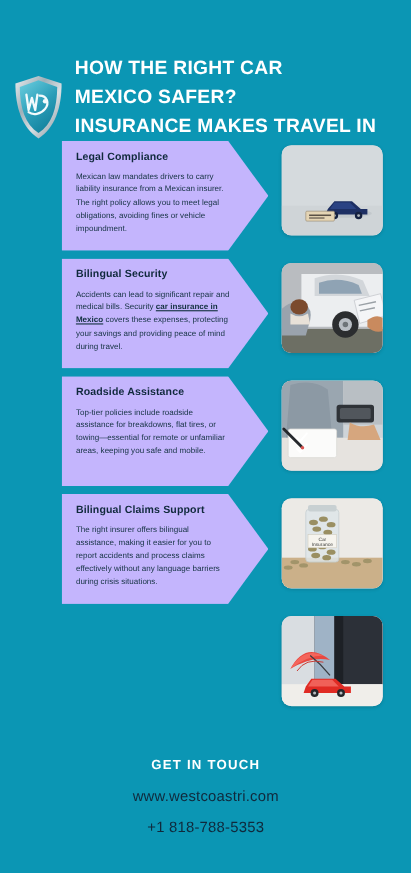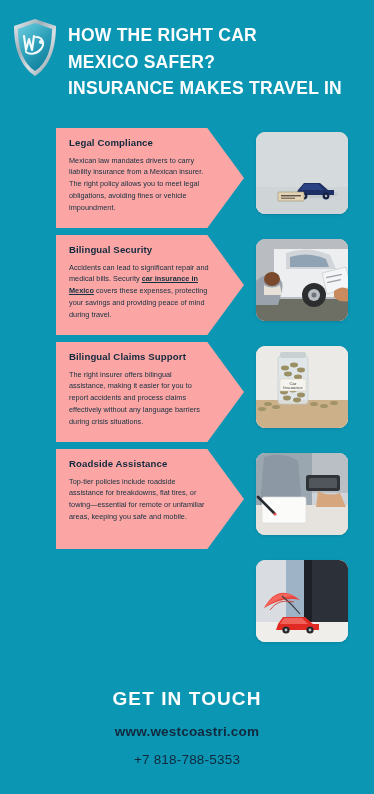--- a/index.html
+++ b/index.html
@@ -7,21 +7,21 @@
   body {
     background:#0b96b4;
     font-family:"Liberation Sans", sans-serif;
     overflow:hidden;
     position:relative;
   }
 
   
   .header {
     display:flex;
-    align-items:flex-start;
+    align-items:flex-end;
     padding:14px 18px 0 12px;
     height:128px;
   }
   .logo {
     width:46px; height:60px;
     flex:0 0 46px;
     margin-top:4px;
     position:relative;
   }
   .logo svg { display:block; width:46px; height:60px; }
@@ -42,21 +42,21 @@
 
   .card {
     position:relative;
     height:104px;
     margin-bottom:3px;
   }
   .panel {
     position:absolute;
     left:56px; top:0;
     width:188px; height:100px;
-    background:#fca5a5;
+    background:#c4b5fd;
     -webkit-clip-path: polygon(0 0, 80.5% 0, 100% 50%, 80.5% 100%, 0 100%);
     clip-path: polygon(0 0, 80.5% 0, 100% 50%, 80.5% 100%, 0 100%);
     padding:9px 0 16px 13px;
   }
   .card-title {
     color:#10293c;
     font-size:9.6px;
     font-weight:700;
     letter-spacing:0.12px;
     margin-bottom:6px;
@@ -90,29 +90,29 @@
   
   .footer {
     position:absolute;
     left:0; right:0; bottom:0;
     height:120px;
     text-align:center;
     padding-top:14px;
   }
   .get-in-touch {
     color:#ffffff;
-    font-size:19px;
+    font-size:12px;
     font-weight:600;
     letter-spacing:1.1px;
     margin-bottom:14px;
   }
   .site {
     color:#10293c;
     font-size:13.5px;
-    font-weight:700;
+    font-weight:400;
     letter-spacing:0.2px;
     margin-bottom:13px;
   }
   .phone {
     color:#10293c;
     font-size:13.5px;
     font-weight:400;
     letter-spacing:0.2px;
   }
 </style>
@@ -193,20 +193,46 @@
         <circle cx="58" cy="56" r="12" fill="#2b2d2f"></circle>
         <circle cx="58" cy="56" r="6" fill="#b9bec4"></circle>
         <circle cx="58" cy="56" r="2.5" fill="#6e7478"></circle>
         <path d="M0 42 q10 -10 22 -4 q6 4 4 14 l-4 14 H0 Z" fill="#9aa3ad"></path>
         <ellipse cx="16" cy="40" rx="8" ry="7" fill="#7b4a2d"></ellipse>
         <path d="M8 46 q8 5 16 0 l2 10 H8 Z" fill="#e8e1d8"></path>
         <path d="M66 34 l24 -6 l5 20 l-24 7 Z" fill="#f4f5f7" stroke="#c9ccd0" stroke-width="0.8"></path>
         <rect x="70" y="38" width="16" height="1.3" fill="#9aa0a6" transform="rotate(-12 70 38)"></rect>
         <rect x="71" y="43" width="14" height="1.3" fill="#9aa0a6" transform="rotate(-12 71 43)"></rect>
         <path d="M78 52 q8 -6 14 -2 l0 12 q-8 2 -14 -4 Z" fill="#c98a5e"></path>
+      </svg>
+    </div>
+  </div>
+
+  <div class="card">
+    <div class="panel">
+      <div class="card-title">Roadside Assistance</div>
+      <div class="card-body">
+        <span>Top-tier policies include roadside assistance for breakdowns, flat tires, or towing—essential for remote or unfamiliar areas, keeping you safe and mobile.</span>
+      </div>
+    </div>
+    <div class="thumb">
+      <svg viewBox="0 0 92 82" preserveAspectRatio="xMidYMid slice">
+        <rect width="92" height="82" fill="#cfd4d8"></rect>
+        <path d="M0 0 h56 v52 H0 Z" fill="#9aa6b0"></path>
+        <path d="M8 4 q20 -6 34 4 l4 44 H4 Z" fill="#8c99a4"></path>
+        <rect x="56" y="0" width="36" height="40" fill="#b9bfc4"></rect>
+        <rect y="52" width="92" height="30" fill="#e6e3df"></rect>
+        <rect x="50" y="22" width="34" height="16" rx="2.5" fill="#2f3338"></rect>
+        <rect x="53" y="25" width="28" height="10" rx="1.5" fill="#51565c"></rect>
+        <path d="M62 38 q10 6 22 2 l6 14 H60 Z" fill="#d6a67e"></path>
+        <rect x="6" y="44" width="44" height="26" rx="2" fill="#fbfbfa" stroke="#dcdcd8" stroke-width="0.7"></rect>
+        <path d="M14 52 l3 3 l6 -7" stroke="#ffffff" stroke-width="1.8" fill="none" stroke-linecap="round" stroke-linejoin="round"></path>
+        <path d="M14 62 l3 3 l6 -7" stroke="#ffffff" stroke-width="1.8" fill="none" stroke-linecap="round" stroke-linejoin="round"></path>
+        <path d="M2 44 l16 16" stroke="#26292d" stroke-width="2.6" stroke-linecap="round"></path>
+        <circle cx="19" cy="61" r="1.6" fill="#d9534f"></circle>
       </svg>
     </div>
   </div>
 
   <div class="card">
     <div class="panel">
       <div class="card-title">Bilingual Claims Support</div>
       <div class="card-body">
         <span>The right insurer offers bilingual assistance, making it easier for you to report accidents and process claims effectively without any language barriers during crisis situations.</span>
       </div>
@@ -238,46 +264,20 @@
           <ellipse cx="58" cy="58" rx="4" ry="2"></ellipse>
             <ellipse cx="68" cy="60" rx="4" ry="2"></ellipse>
           <ellipse cx="78" cy="57" rx="4" ry="2"></ellipse>
             <ellipse cx="6" cy="63" rx="4" ry="2"></ellipse>
         </g>
       </svg>
     </div>
   </div>
 
   <div class="card">
-    <div class="panel">
-      <div class="card-title">Roadside Assistance</div>
-      <div class="card-body">
-        <span>Top-tier policies include roadside assistance for breakdowns, flat tires, or towing—essential for remote or unfamiliar areas, keeping you safe and mobile.</span>
-      </div>
-    </div>
-    <div class="thumb">
-      <svg viewBox="0 0 92 82" preserveAspectRatio="xMidYMid slice">
-        <rect width="92" height="82" fill="#cfd4d8"></rect>
-        <path d="M0 0 h56 v52 H0 Z" fill="#9aa6b0"></path>
-        <path d="M8 4 q20 -6 34 4 l4 44 H4 Z" fill="#8c99a4"></path>
-        <rect x="56" y="0" width="36" height="40" fill="#b9bfc4"></rect>
-        <rect y="52" width="92" height="30" fill="#e6e3df"></rect>
-        <rect x="50" y="22" width="34" height="16" rx="2.5" fill="#2f3338"></rect>
-        <rect x="53" y="25" width="28" height="10" rx="1.5" fill="#51565c"></rect>
-        <path d="M62 38 q10 6 22 2 l6 14 H60 Z" fill="#d6a67e"></path>
-        <rect x="6" y="44" width="44" height="26" rx="2" fill="#fbfbfa" stroke="#dcdcd8" stroke-width="0.7"></rect>
-        <path d="M14 52 l3 3 l6 -7" stroke="#ffffff" stroke-width="1.8" fill="none" stroke-linecap="round" stroke-linejoin="round"></path>
-        <path d="M14 62 l3 3 l6 -7" stroke="#ffffff" stroke-width="1.8" fill="none" stroke-linecap="round" stroke-linejoin="round"></path>
-        <path d="M2 44 l16 16" stroke="#26292d" stroke-width="2.6" stroke-linecap="round"></path>
-        <circle cx="19" cy="61" r="1.6" fill="#d9534f"></circle>
-      </svg>
-    </div>
-  </div>
-
-  <div class="card">
     <div class="thumb">
       <svg viewBox="0 0 92 82" preserveAspectRatio="xMidYMid slice">
         <rect width="92" height="82" fill="#d9dde1"></rect>
         <path d="M30 0 h62 v62 H30 Z" fill="#2c3038"></path>
         <path d="M30 0 h18 v62 H30 Z" fill="#9fb3c6"></path>
         <path d="M48 0 h8 v62 h-8 Z" fill="#1d2026"></path>
         <rect y="62" width="92" height="20" fill="#f0eeea"></rect>
         <path d="M8 48 q14 -26 36 -8 q-16 -4 -36 8 Z" fill="#e8473f"></path>
         <path d="M8 48 q12 -20 30 -12 q-14 0 -30 12 Z" fill="#f4655c"></path>
         <path d="M26 36 q10 8 18 18" stroke="#3a3d42" stroke-width="1.2" fill="none"></path>
@@ -290,14 +290,14 @@
         <circle cx="54" cy="70" r="1.4" fill="#b8bcc0"></circle>
       </svg>
     </div>
   </div>
 
 </div>
 
 <div class="footer">
   <div class="get-in-touch">GET IN TOUCH</div>
   <div class="site">www.westcoastri.com</div>
-  <div class="phone">+7 818-788-5353</div>
+  <div class="phone">+1 818-788-5353</div>
 </div>
 
 </body></html>

